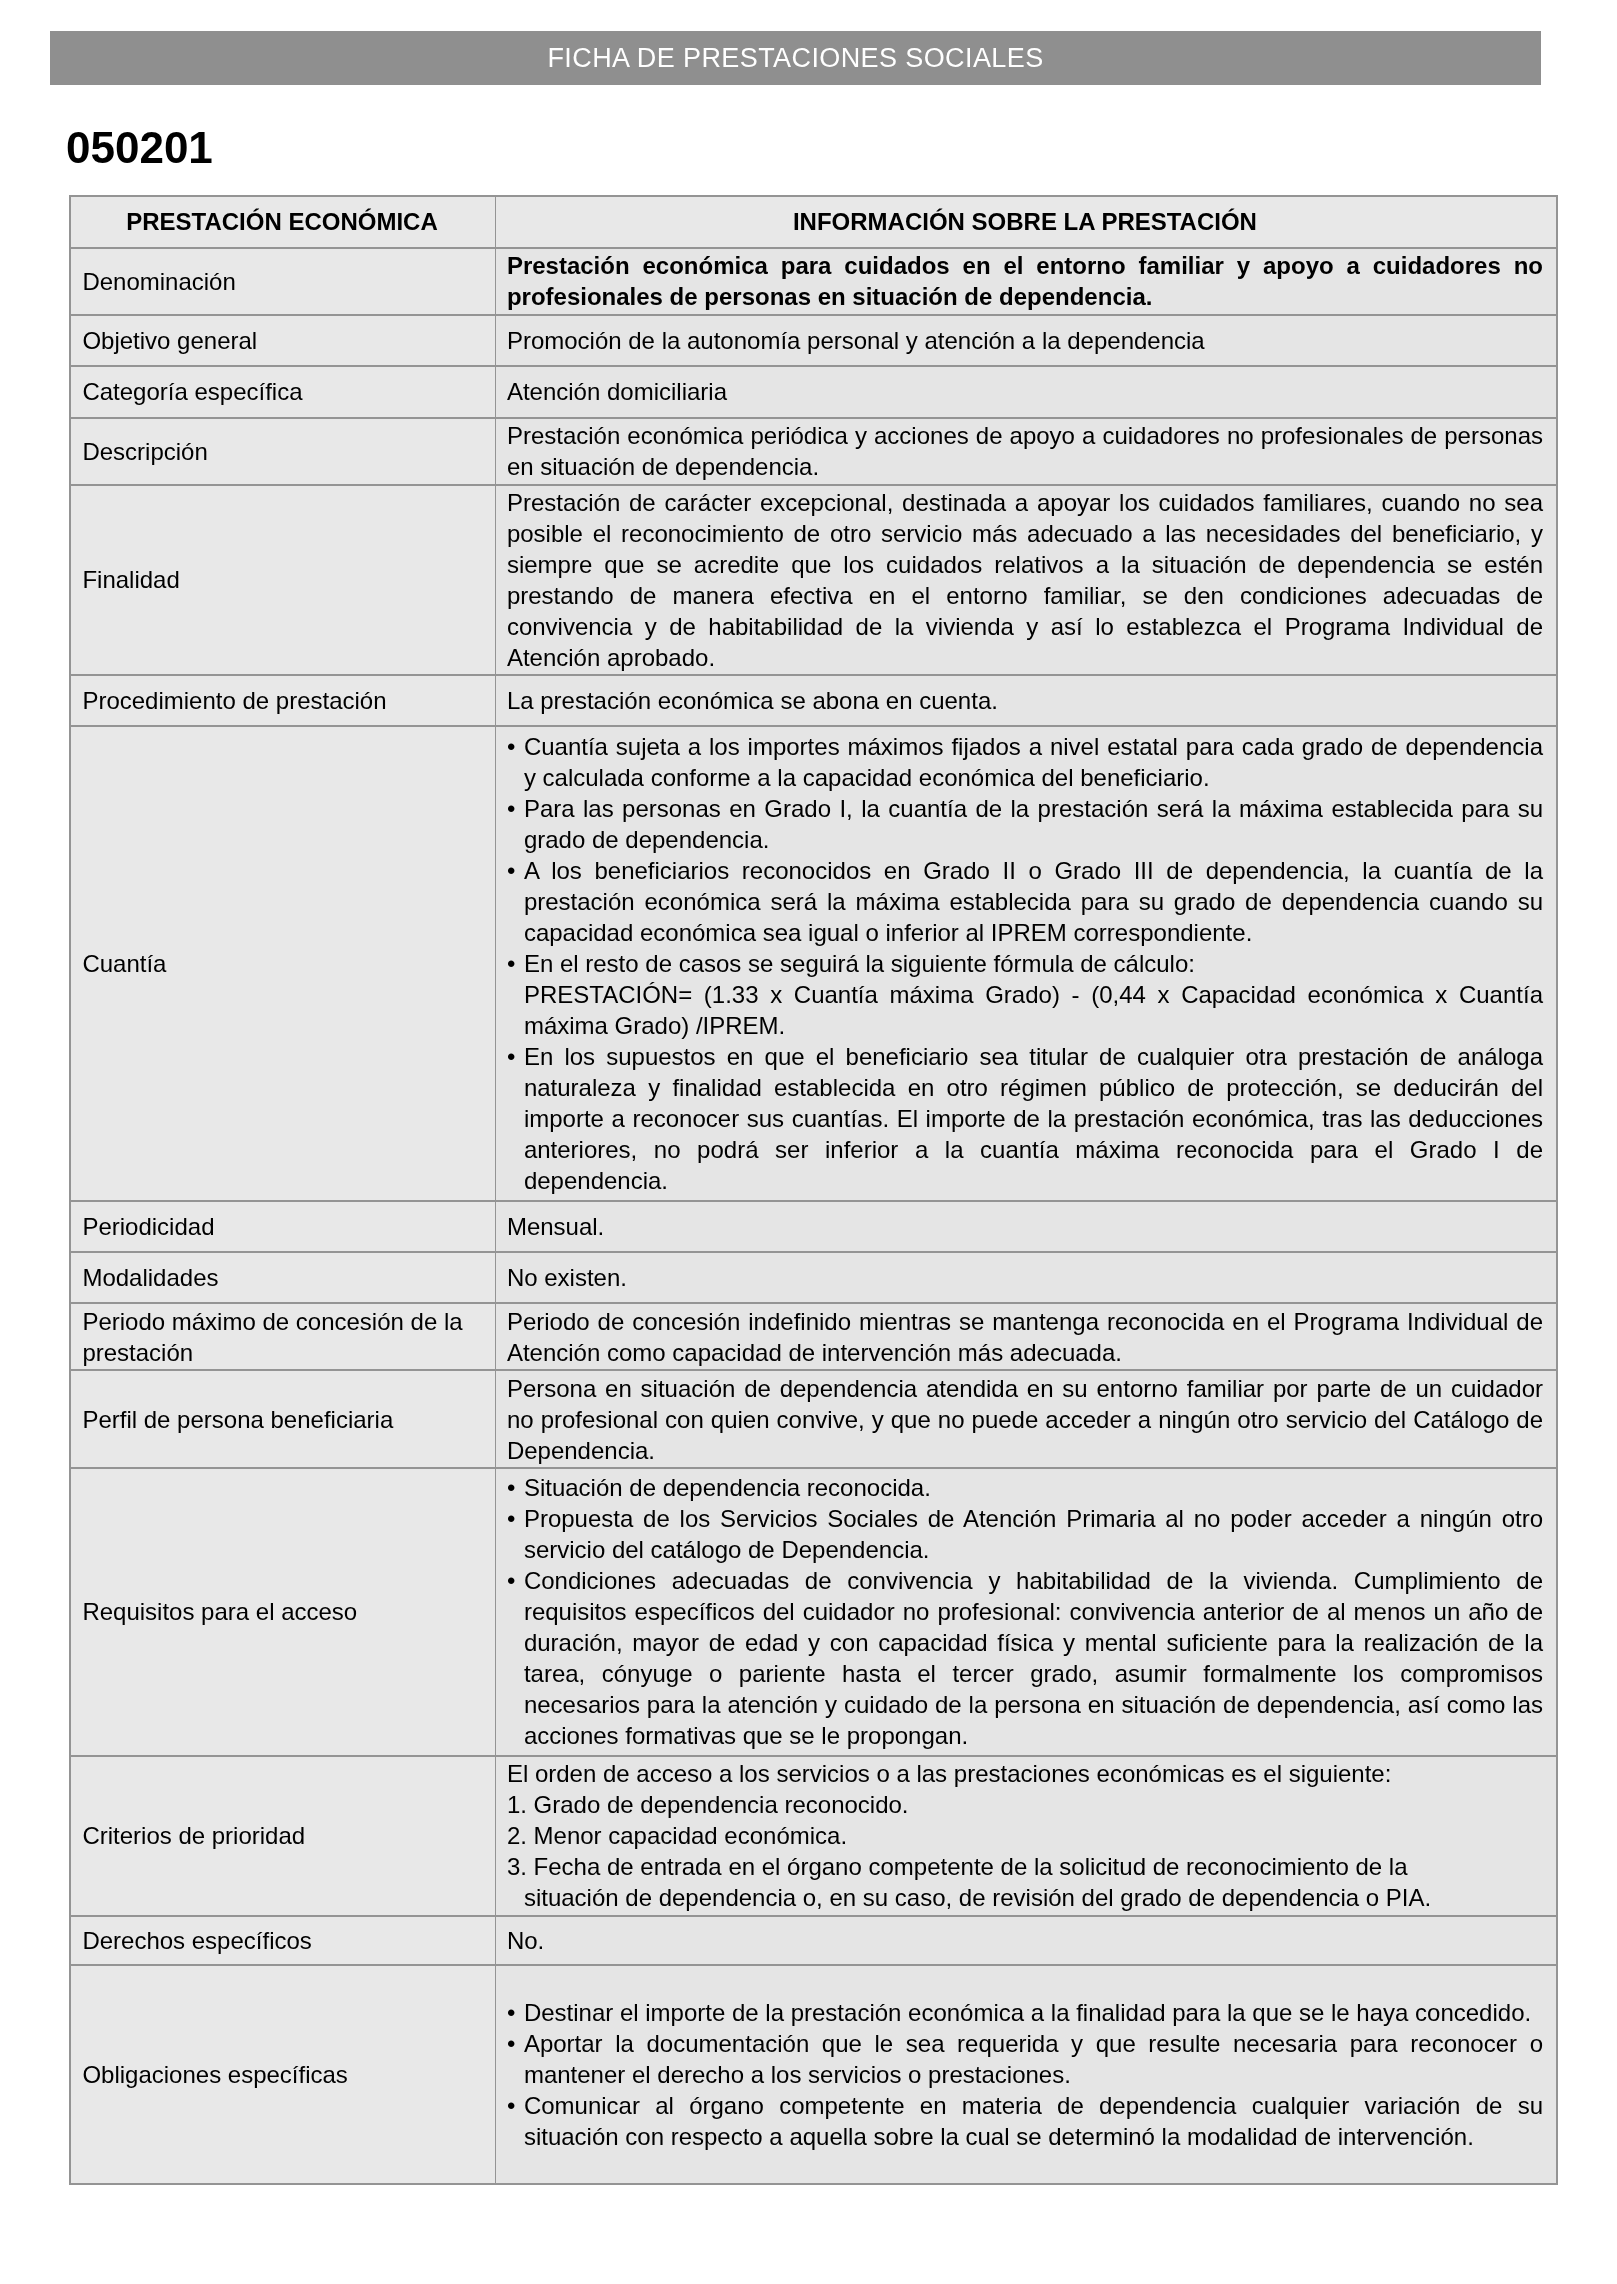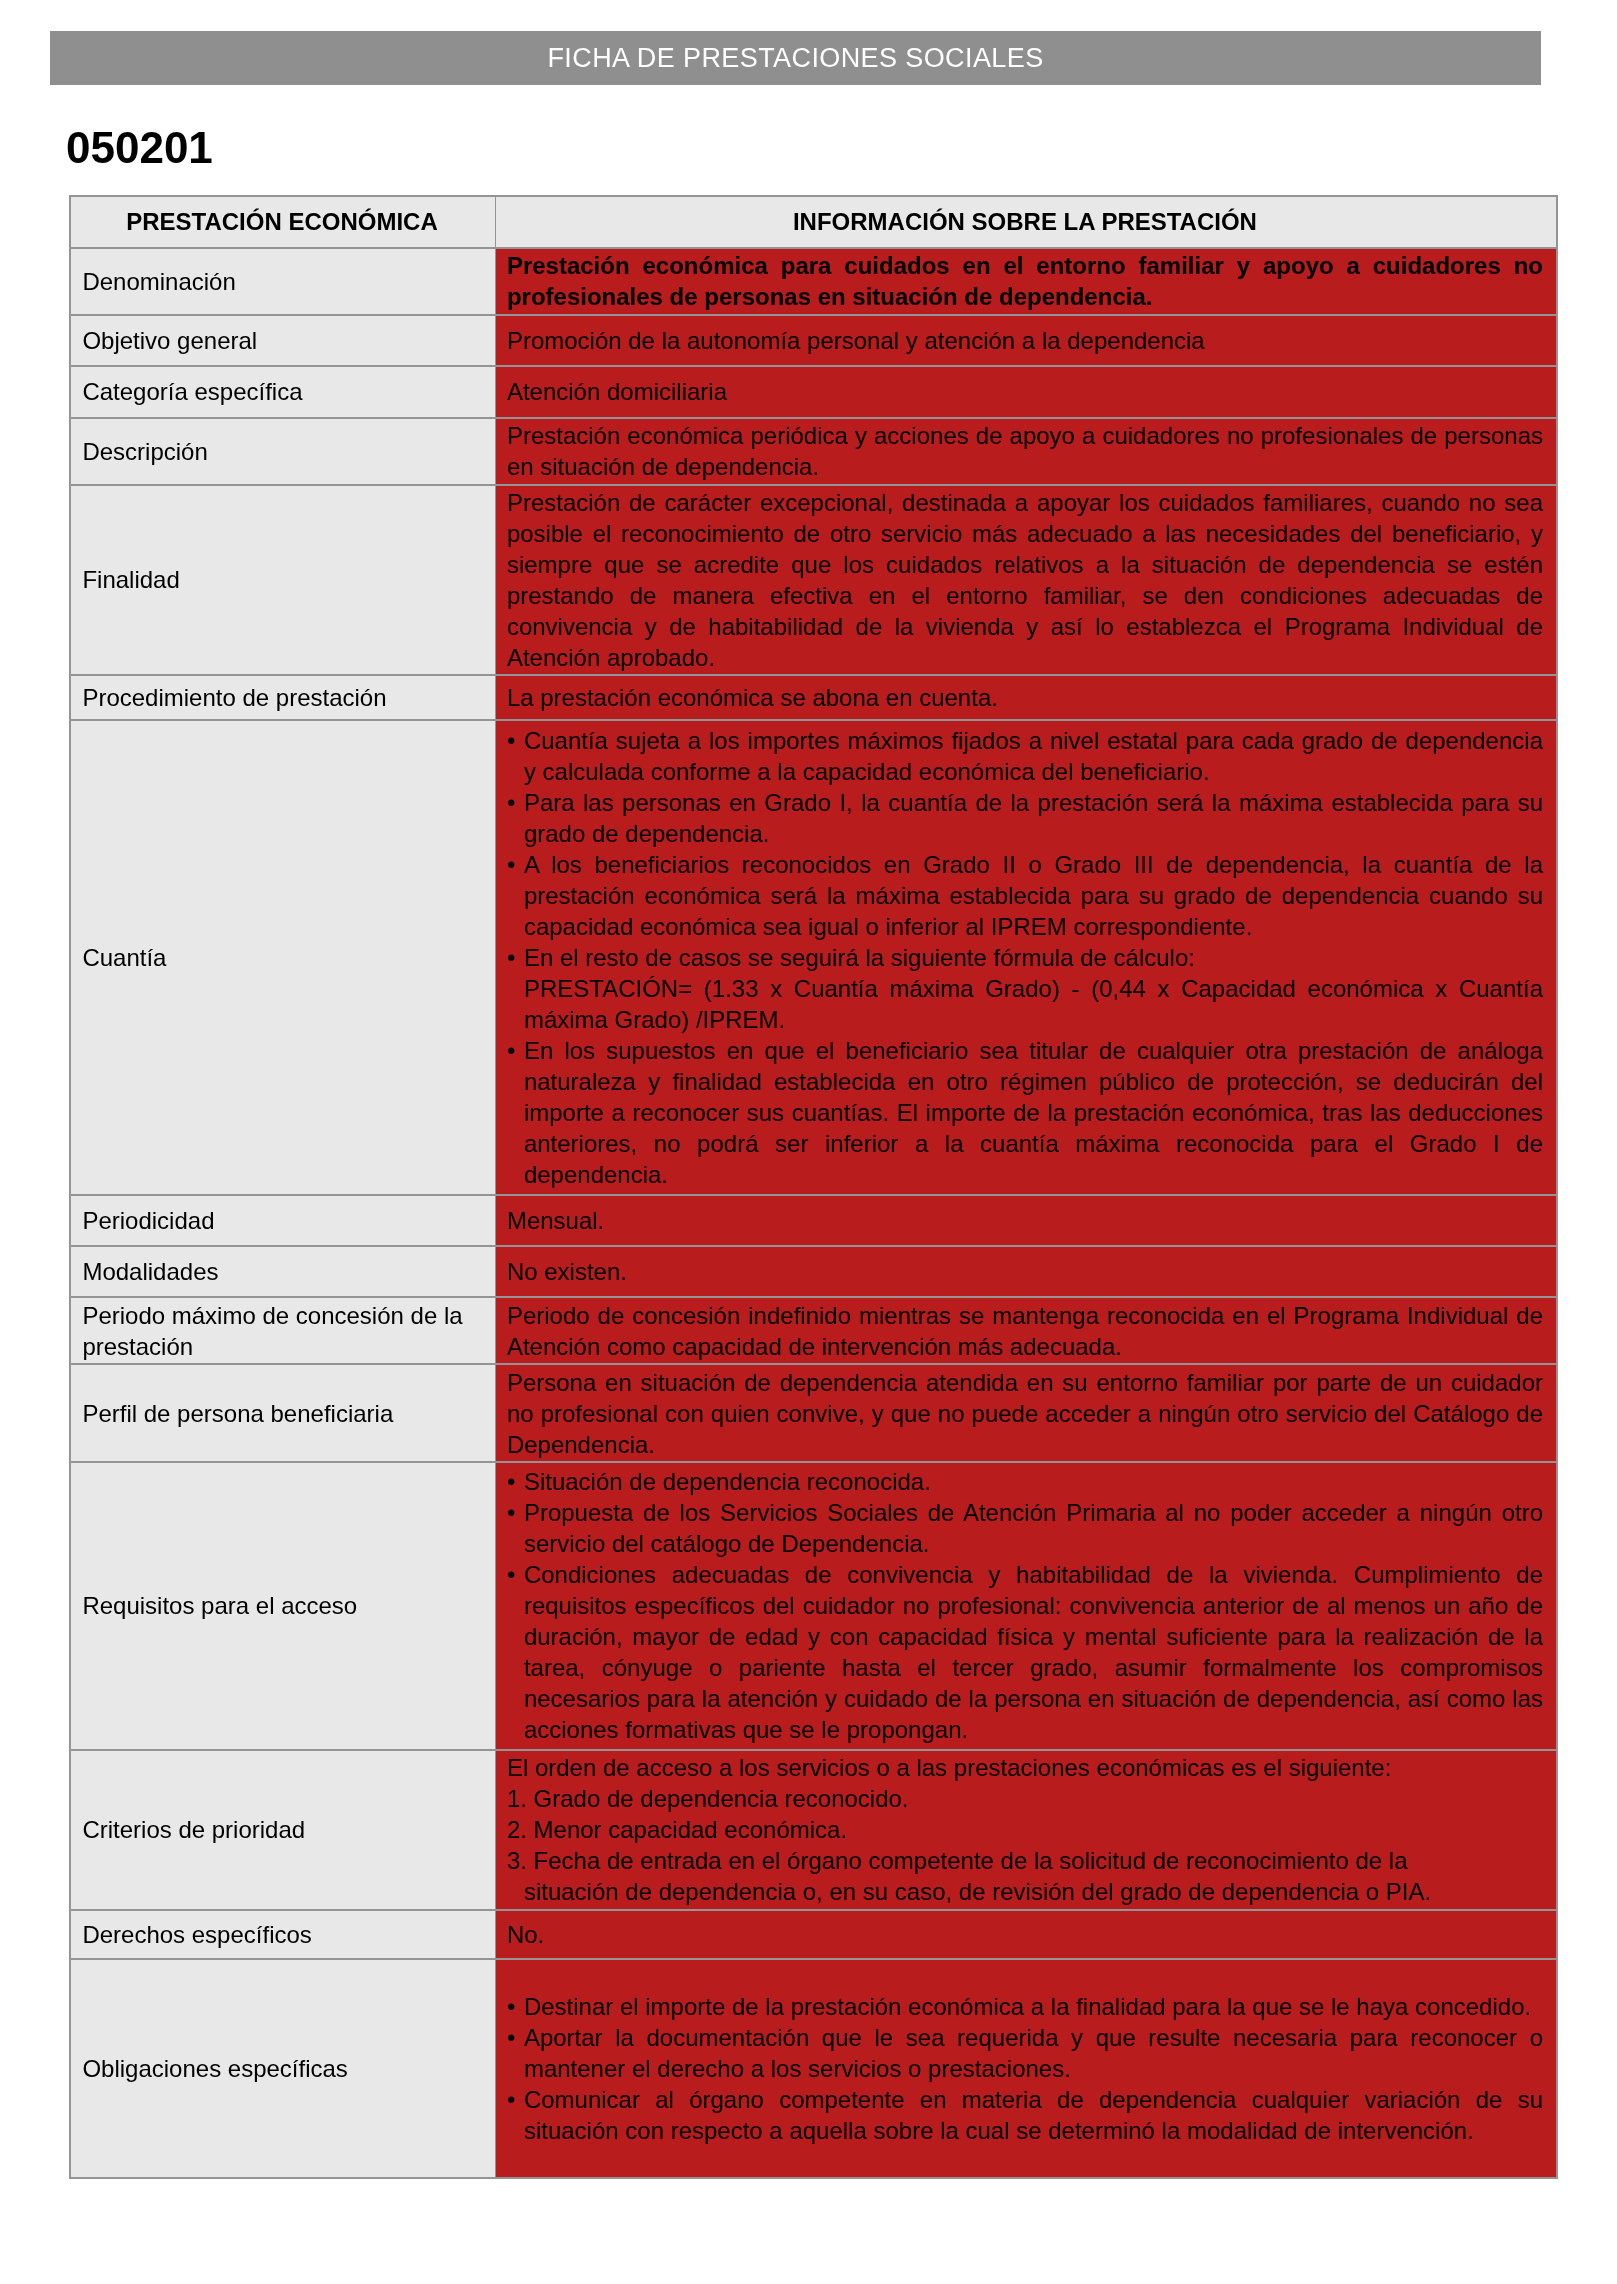--- a/index.html
+++ b/index.html
@@ -11,21 +11,21 @@
              font-size:27px; letter-spacing:0.4px; }
   .code { position:absolute; left:66px; top:126px; font-size:44px; font-weight:bold;
           font-family:"Liberation Sans", sans-serif; line-height:1; }
   table.ficha { position:absolute; left:69px; top:195px; width:1487px;
                 border-collapse:collapse; table-layout:fixed; }
   table.ficha col.c1 { width:425px; }
   table.ficha col.c2 { width:1062px; }
   table.ficha td, table.ficha th { border:2.9px solid #949494; vertical-align:middle;
                 padding:1.4px 13px 1.4px 11.4px; font-size:24px; line-height:31px; }
   table.ficha td.lbl { background:#e8e8e8; border-right-width:1.4px; }
-  table.ficha td.val { background:#b91c1c; border-left-width:1.4px; text-align:justify;margin-left:43px; }
+  table.ficha td.val { background:#e5e5e5; border-left-width:1.4px; text-align:justify;margin-left:43px; }
   table.ficha th { background:#e8e8e8; font-weight:bold; height:47px; text-align:center; font-size:24px; }
   table.ficha th.h1 { border-right-width:1.4px; }
   table.ficha th.h2 { border-left-width:1.4px; }
   td.val.bold { font-weight:bold; }
   ul.bl { list-style:none; margin:0; padding:0; }
   ul.bl li { position:relative; padding-left:17px; text-align:justify; }
   ul.bl li::before { content:"•"; position:absolute; left:0; top:0; font-size:24px; }
   .ol-line { display:block; }
   .ol-line.cont { padding-left:17px; }
   .intro { display:block; }
@@ -65,21 +65,21 @@
       <td class="val">Atención domiciliaria</td>
     </tr>
     <tr style="height:62px">
       <td class="lbl">Descripción</td>
       <td class="val">Prestación económica periódica y acciones de apoyo a cuidadores no profesionales de personas en situación de dependencia.</td>
     </tr>
     <tr style="height:187px">
       <td class="lbl">Finalidad</td>
       <td class="val">Prestación de carácter excepcional, destinada a apoyar los cuidados familiares, cuando no sea posible el reconocimiento de otro servicio más adecuado a las necesidades del beneficiario, y siempre que se acredite que los cuidados relativos a la situación de dependencia se estén prestando de manera efectiva en el entorno familiar, se den condiciones adecuadas de convivencia y de habitabilidad de la vivienda y así lo establezca el Programa Individual de Atención aprobado.</td>
     </tr>
-    <tr style="height:45px">
+    <tr style="height:51px">
       <td class="lbl">Procedimiento de prestación</td>
       <td class="val">La prestación económica se abona en cuenta.</td>
     </tr>
     <tr style="height:475px">
       <td class="lbl">Cuantía</td>
       <td class="val">
         <ul class="bl">
           <li>Cuantía sujeta a los importes máximos fijados a nivel estatal para cada grado de dependencia y calculada conforme a la capacidad económica del beneficiario.</li>
           <li>Para las personas en Grado I, la cuantía de la prestación será la máxima establecida para su grado de dependencia.</li>
           <li>A los beneficiarios reconocidos en Grado II o Grado III de dependencia, la cuantía de la prestación económica será la máxima establecida para su grado de dependencia cuando su capacidad económica sea igual o inferior al IPREM correspondiente.</li>

